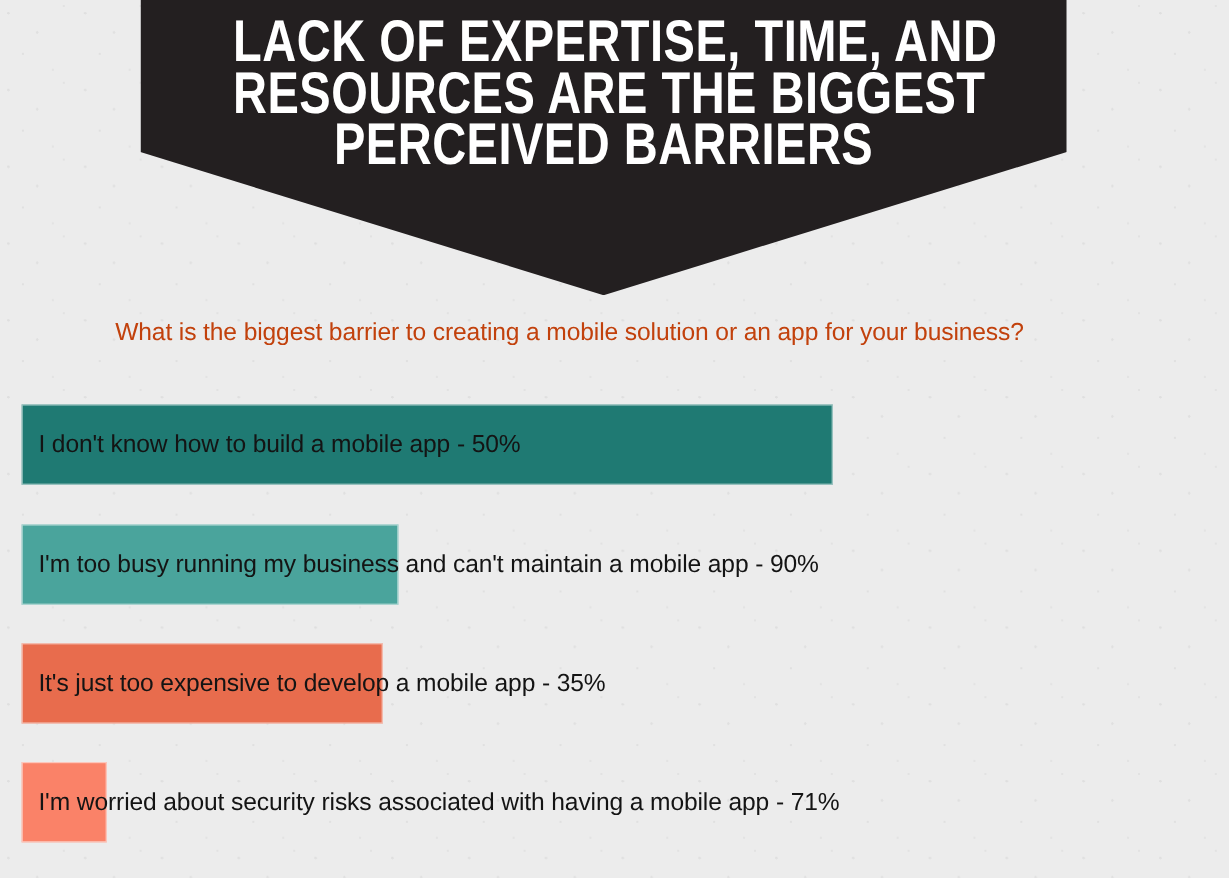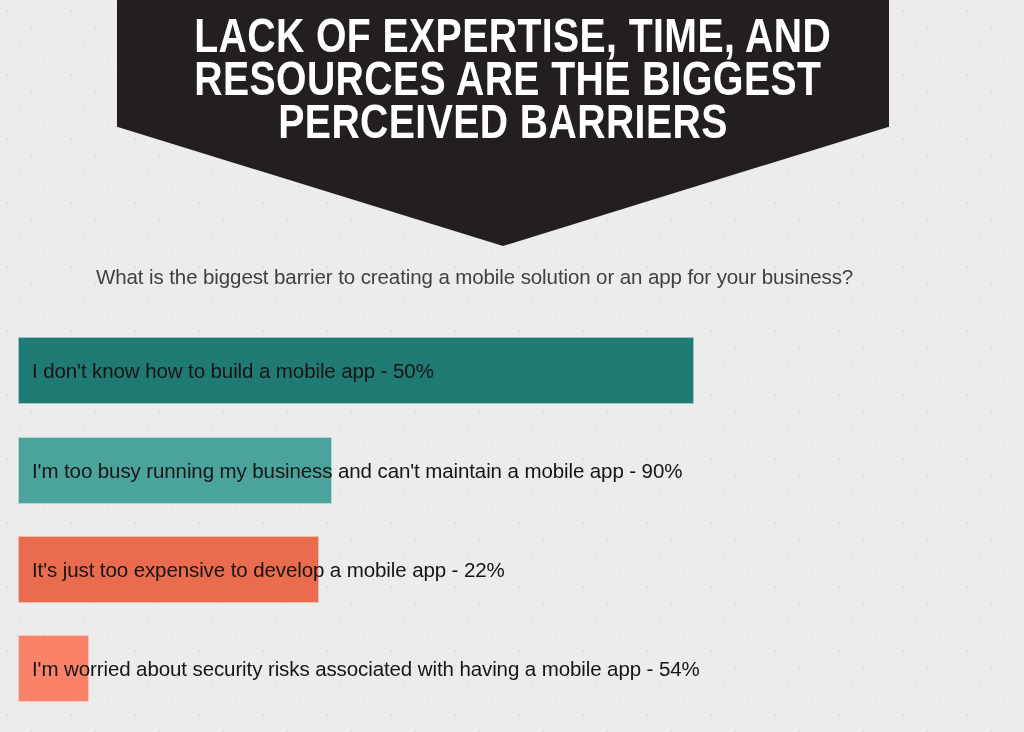--- a/index.html
+++ b/index.html
@@ -60,21 +60,21 @@
     display: block;
     white-space: nowrap;
   }
 
   
   .question {
     position: absolute;
     left: 96px;
     top: 265px;
     font-size: 20.5px;
-    color: #404040;
+    color: #c2410c;
     letter-spacing: -0.1px;
     white-space: nowrap;
     z-index: 3;
   }
 
   
   .chart {
     position: absolute;
     left: 0;
     top: 0;
@@ -135,21 +135,21 @@
     <div class="bar-label">I don't know how to build a mobile app - 50%</div>
   </div>
 
   <div class="bar-row row-1">
     <div class="bar-fill" style="width: 314px; background: rgb(74, 164, 156);"></div>
     <div class="bar-label">I'm too busy running my business and can't maintain a mobile app - 90%</div>
   </div>
 
   <div class="bar-row row-2">
     <div class="bar-fill" style="width: 301px; background: rgb(232, 108, 77);"></div>
-    <div class="bar-label">It's just too expensive to develop a mobile app - 22%</div>
+    <div class="bar-label">It's just too expensive to develop a mobile app - 35%</div>
   </div>
 
   <div class="bar-row row-3">
     <div class="bar-fill" style="width: 71px; background: rgb(250, 130, 104);"></div>
-    <div class="bar-label">I'm worried about security risks associated with having a mobile app - 54%</div>
+    <div class="bar-label">I'm worried about security risks associated with having a mobile app - 71%</div>
   </div>
 
 </div>
 
 </body></html>

